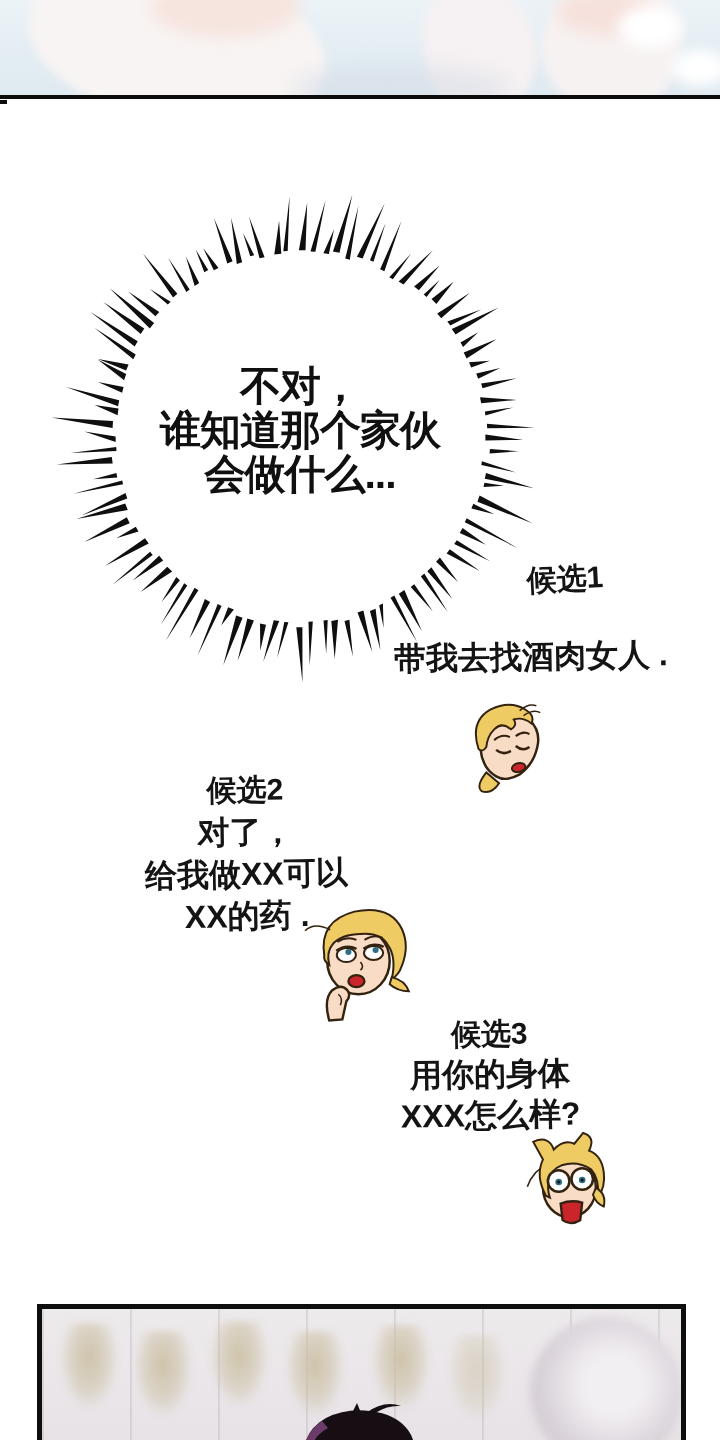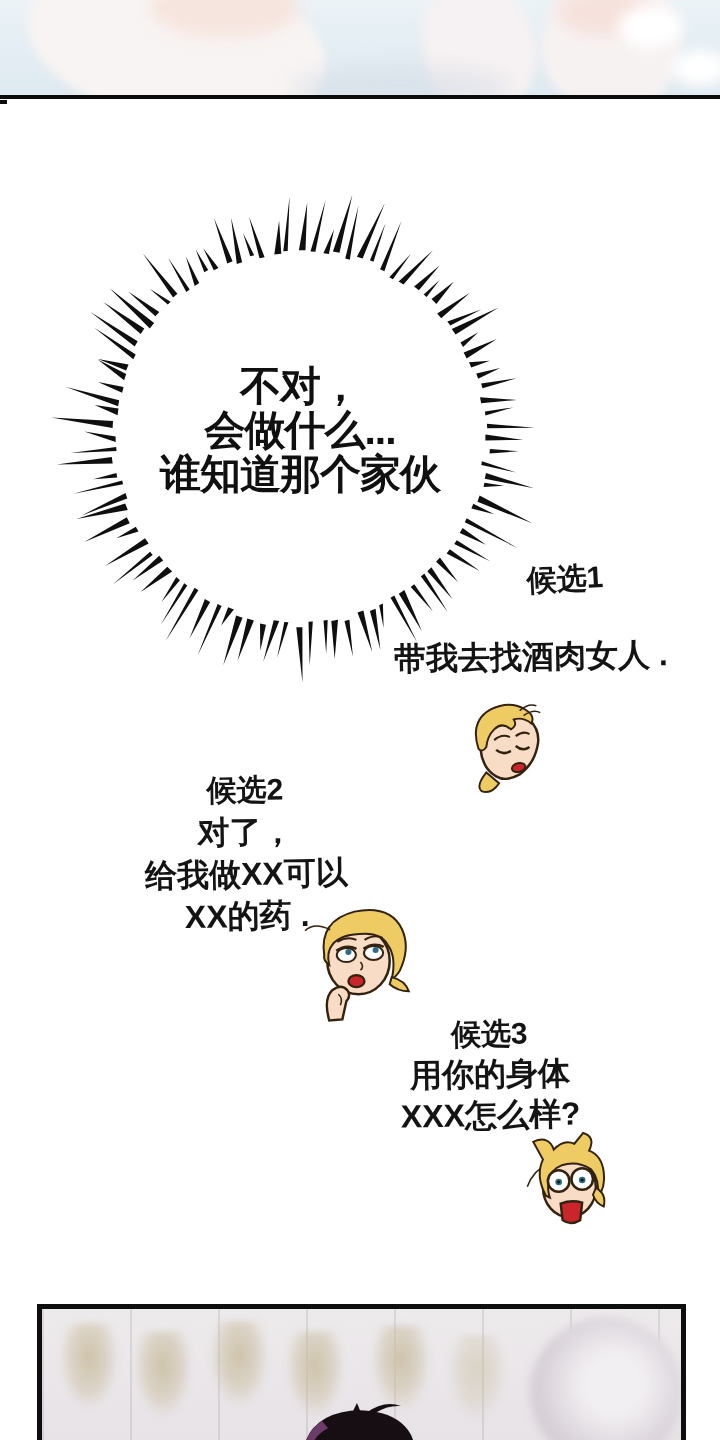--- a/index.html
+++ b/index.html
@@ -90,22 +90,22 @@
   <div class="abs line-tick"></div>
 
   <div class="abs burst">
     <svg viewBox="-265 -265 530 530">
       <circle cx="0" cy="0" r="188" fill="#ffffff"></circle>
       <path id="spikes" fill="#0f0f0f" d="M185.4,-2.5L223.1,2.9L185.4,3.4ZM189.9,11.9L218.8,14.3L189.6,16.5ZM181.9,24.3L215.8,35.4L181.3,28.1ZM186.0,36.0L234.0,51.3L184.8,41.8ZM184.5,45.8L203.9,48.8L183.5,49.9ZM179.6,58.6L232.8,86.6L177.4,64.8ZM173.3,66.8L194.3,77.2L171.4,71.4ZM166.7,81.3L217.2,110.9L164.8,85.2ZM162.6,91.0L185.9,107.8L159.7,95.9ZM156.8,103.2L190.1,124.2L154.2,107.0ZM149.8,112.2L179.8,134.0L146.6,116.4ZM139.9,120.5L158.0,145.1L136.1,124.8ZM131.4,130.2L152.5,162.2L127.3,134.2ZM124.3,136.4L147.9,175.2L120.9,139.4ZM114.3,147.3L132.8,174.3L110.7,150.0ZM104.4,153.1L121.9,194.3L98.8,156.7ZM94.3,158.5L117.1,205.3L90.5,160.7ZM82.9,166.4L83.6,191.0L79.2,168.2ZM75.6,171.7L80.4,213.1L69.9,174.1ZM63.4,173.6L72.3,215.2L57.5,175.6ZM49.4,182.7L52.9,219.4L44.5,183.9ZM38.0,182.8L34.7,222.0L31.3,184.1ZM27.7,182.9L26.2,216.8L23.5,183.5ZM12.8,184.4L9.7,228.5L8.5,184.7ZM2.4,190.3L2.5,245.8L-3.7,190.3ZM-11.6,185.3L-22.9,221.1L-15.7,185.0ZM-20.8,184.0L-36.8,224.8L-26.3,183.3ZM-34.0,187.8L-39.7,213.7L-40.0,186.6ZM-46.1,183.4L-62.4,223.8L-52.7,181.6ZM-57.4,180.7L-76.7,228.2L-63.9,178.5ZM-66.1,172.5L-78.8,188.4L-71.9,170.2ZM-78.4,169.0L-102.5,218.7L-82.3,167.1ZM-89.9,164.9L-110.5,201.5L-95.1,161.9ZM-101.6,153.2L-134.4,204.1L-105.4,150.7ZM-112.7,148.6L-139.1,187.5L-115.8,146.2ZM-120.1,143.3L-138.5,164.9L-123.7,140.1ZM-127.8,134.6L-159.4,154.9L-132.7,129.7ZM-136.8,123.5L-167.3,143.4L-140.8,118.8ZM-147.3,118.1L-187.3,147.4L-149.9,114.8ZM-151.3,106.6L-195.1,129.1L-155.0,101.2ZM-161.5,94.4L-183.7,101.3L-164.2,89.7ZM-170.3,86.3L-215.7,104.9L-173.2,80.2ZM-172.2,72.9L-223.7,82.0L-174.8,66.5ZM-172.7,61.4L-218.3,78.4L-174.5,56.0ZM-176.9,47.2L-226.7,56.7L-177.8,43.5ZM-182.7,40.5L-206.9,42.3L-183.6,36.1ZM-187.3,26.6L-243.3,27.4L-188.2,20.1ZM-183.5,14.0L-229.6,16.1L-183.8,10.0ZM-184.3,5.0L-215.7,-5.6L-184.4,-0.5ZM-187.4,-9.0L-248.8,-19.6L-187.0,-15.9ZM-182.4,-21.7L-205.4,-32.1L-181.5,-28.4ZM-181.9,-30.8L-234.0,-50.1L-180.8,-36.8ZM-177.9,-44.2L-202.0,-54.9L-176.4,-49.9ZM-175.9,-56.8L-202.3,-77.4L-173.8,-63.1ZM-173.9,-66.4L-201.9,-78.0L-171.4,-72.6ZM-166.7,-77.7L-205.6,-109.3L-164.3,-82.5ZM-165.3,-90.6L-209.6,-124.9L-162.3,-95.8ZM-159.3,-103.0L-196.8,-134.9L-155.7,-108.4ZM-150.2,-108.5L-190.4,-148.7L-145.9,-114.1ZM-144.6,-120.7L-171.9,-145.4L-140.7,-125.1ZM-132.2,-132.4L-150.4,-148.2L-129.4,-135.2ZM-126.9,-139.4L-157.2,-183.6L-122.6,-143.2ZM-113.7,-145.0L-131.9,-179.2L-110.3,-147.6ZM-105.3,-151.1L-114.2,-180.4L-100.8,-154.1ZM-95.7,-164.8L-104.3,-187.4L-91.8,-167.0ZM-86.2,-166.8L-96.8,-188.8L-81.5,-169.1ZM-72.7,-173.6L-86.1,-219.0L-67.4,-175.8ZM-63.2,-172.9L-69.0,-219.5L-57.8,-174.7ZM-49.8,-180.8L-57.0,-204.0L-45.8,-181.8ZM-40.5,-178.7L-51.1,-220.7L-35.4,-179.8ZM-25.7,-182.4L-20.9,-216.2L-18.7,-183.3ZM-16.7,-185.8L-10.4,-240.8L-12.3,-186.1ZM-1.1,-186.8L7.2,-234.6L5.5,-186.8ZM10.5,-185.6L25.6,-237.1L15.4,-185.2ZM23.4,-183.8L34.1,-207.8L28.9,-183.0ZM32.9,-185.5L52.4,-242.2L39.5,-184.2ZM45.2,-178.4L58.5,-231.4L49.8,-177.2ZM56.9,-180.3L84.8,-233.8L62.6,-178.4ZM69.9,-176.8L85.6,-213.9L73.5,-175.3ZM80.1,-167.8L101.4,-216.1L84.4,-165.7ZM89.3,-159.8L111.0,-183.4L92.9,-157.7ZM98.6,-155.6L132.9,-186.8L103.5,-152.5ZM114.1,-150.5L139.7,-171.5L118.9,-146.7ZM123.7,-142.6L139.6,-157.0L126.6,-140.1ZM131.5,-138.0L153.7,-155.2L136.4,-133.1ZM137.2,-123.4L170.0,-144.2L141.2,-118.8ZM147.3,-115.4L181.2,-127.4L150.3,-111.5ZM151.7,-108.1L198.6,-129.4L155.6,-102.4ZM160.5,-94.4L178.2,-104.7L163.1,-89.9ZM163.7,-84.5L196.8,-97.9L166.6,-78.5ZM169.0,-74.7L189.9,-76.2L171.2,-69.5ZM176.3,-63.6L200.2,-68.9L178.1,-58.3ZM181.1,-53.6L216.6,-58.8L182.5,-48.7ZM180.0,-39.7L216.9,-37.0L181.2,-33.8ZM184.9,-25.6L213.3,-29.6L185.4,-21.5ZM186.9,-13.3L234.8,-9.3L187.2,-8.8Z"></path>
     </svg>
   </div>
   <div class="abs bubble-text">
     <div>不对，</div>
+    <div>谁知道那个家伙</div>
     <div>会做什么...</div>
-    <div>谁知道那个家伙</div>
   </div>
 
   <div class="abs cap cand1-label">候选1</div>
   <div class="abs cap cand1-line">带我去找酒肉女人 .</div>
   <div class="face face1">
     <svg viewBox="0 0 90 100">
       <path d="M28,78 Q17,92 23,97 Q33,101 41,89 Z" fill="#eecb63" stroke="#33220f" stroke-width="2"></path>
       <path d="M34,22 Q58,10 72,24 Q84,36 80,52 Q76,70 62,80 Q48,88 38,82 Q24,74 22,54 Q21,34 34,22 Z" fill="#f9dcc6" stroke="#33220f" stroke-width="2.5"></path>
       <path d="M20,54 Q11,26 32,14 Q52,4 68,14 Q78,20 74,28 Q65,21 56,24 Q60,30 53,34 Q44,26 36,34 Q29,41 28,52 Q24,58 20,54 Z" fill="#eecb63" stroke="#33220f" stroke-width="2"></path>
       <path d="M62,15 Q71,7 79,10" fill="none" stroke="#33220f" stroke-width="1.6"></path>

